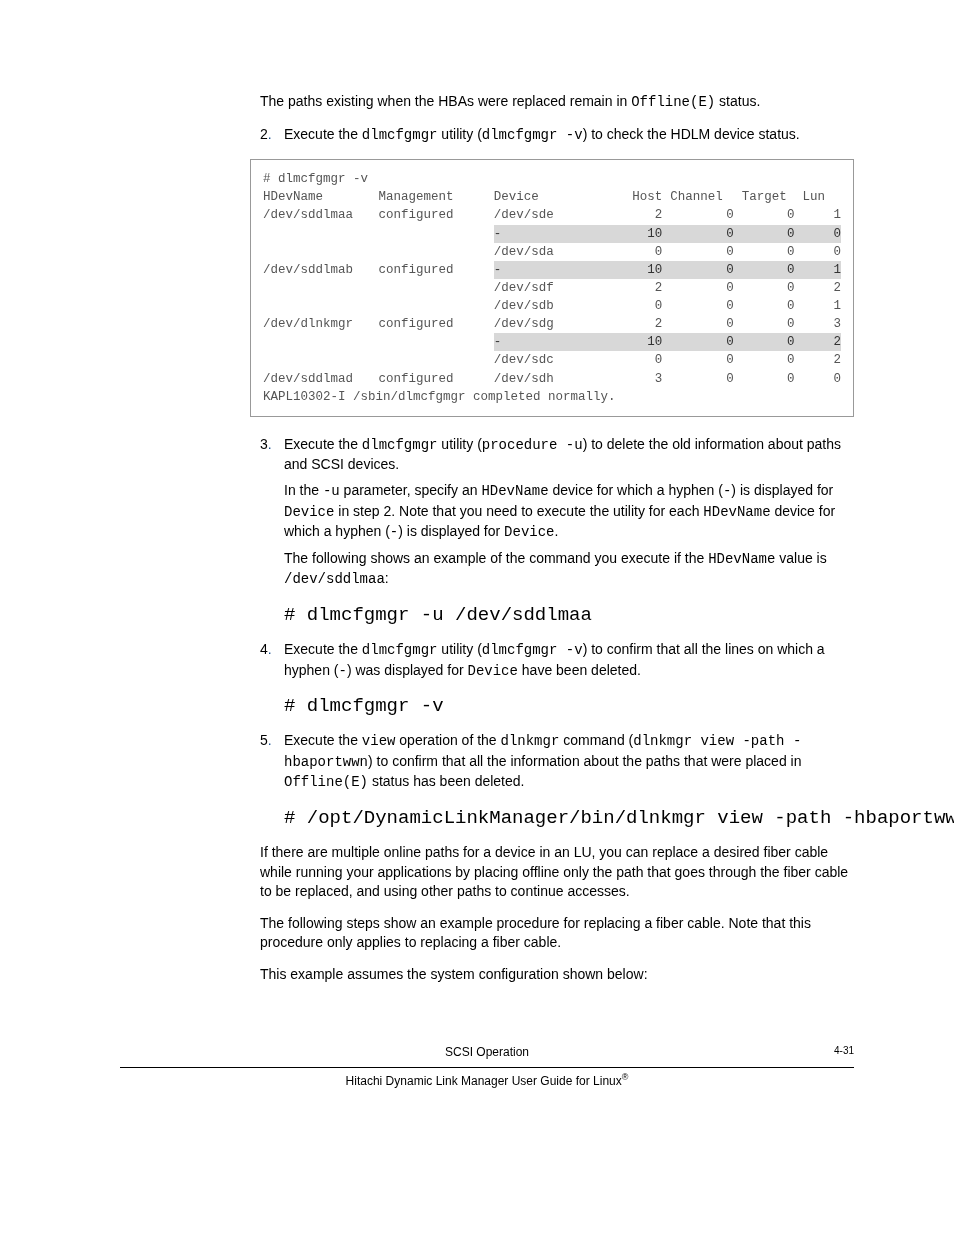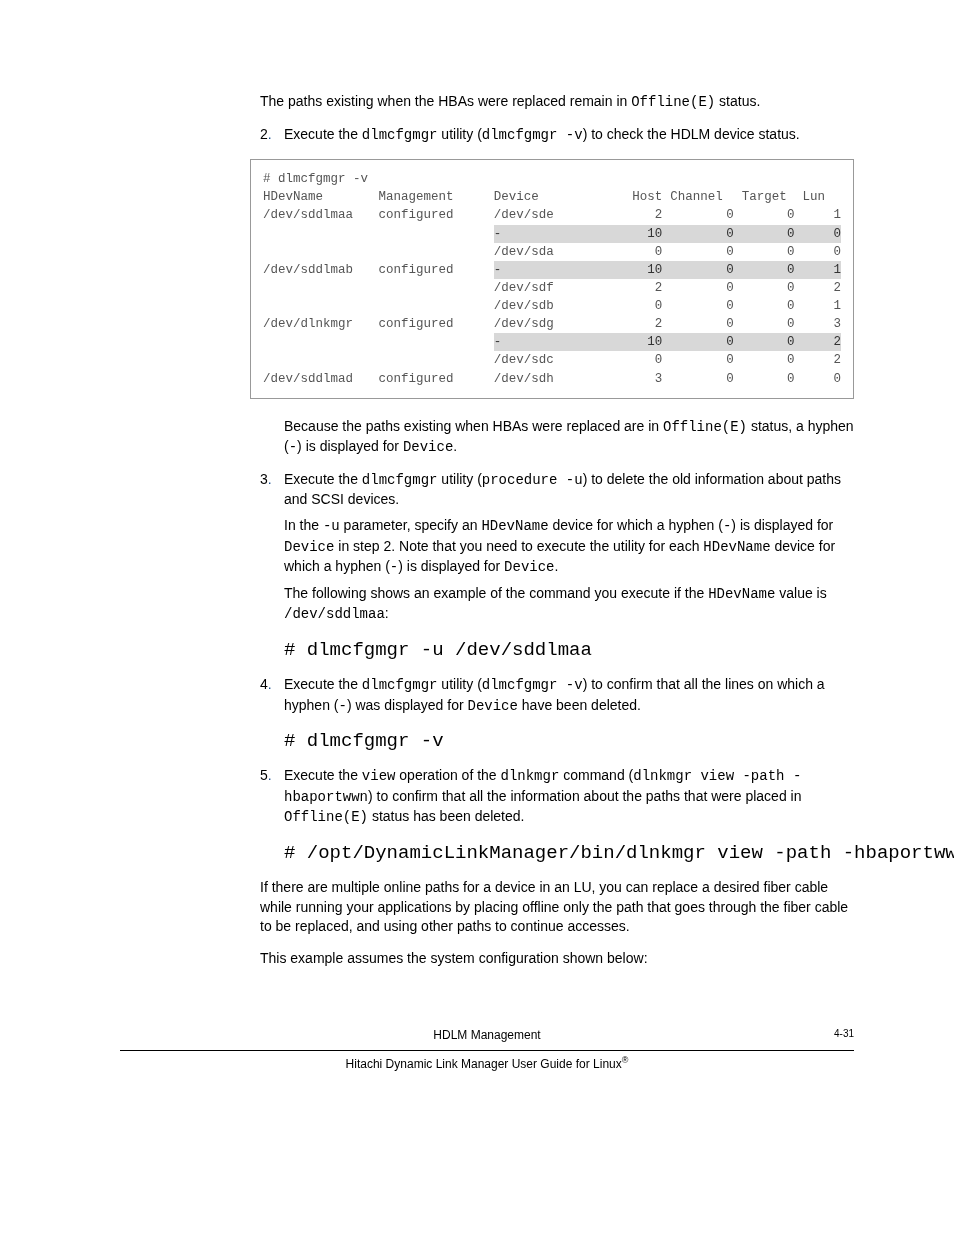--- a/index.html
+++ b/index.html
@@ -214,25 +214,23 @@
           <div class="trow">
             <span class="c1">/dev/sddlmad</span>
             <span class="c2">configured</span>
             <span class="c3">/dev/sdh</span>
             <span class="c4">3</span>
             <span class="c5">0</span>
             <span class="c6">0</span>
             <span class="c7">0</span>
           </div>
         </div>
+      <div>KAPL10302-I /sbin/dlmcfgmgr completed normally.</div>
     </div>
 
-    <p style="padding-left:24px;">
-      <span>Because the paths existing when HBAs were replaced are in </span><span class="mono">Offline(E)</span><span> status, a hyphen (</span><span class="mono">-</span><span>) is displayed for </span><span class="mono">Device</span><span>.</span>
-    </p>
 
     <ol>
       <li>
         <span class="num"><span>3</span><span class="dot">.</span></span>
         <span>Execute the </span><span class="mono">dlmcfgmgr</span><span> utility (</span><span class="mono">procedure -u</span><span>) to delete the old information about paths and SCSI devices.</span>
         <div style="height:6px"></div>
         <span>In the </span><span class="mono">-u</span><span> parameter, specify an </span><span class="mono">HDevName</span><span> device for which a hyphen (</span><span class="mono">-</span><span>) is displayed for </span><span class="mono">Device</span><span> in step 2. Note that you need to execute the utility for each </span><span class="mono">HDevName</span><span> device for which a hyphen (</span><span class="mono">-</span><span>) is displayed for </span><span class="mono">Device</span><span>.</span>
         <div style="height:6px"></div>
         <span>The following shows an example of the command you execute if the </span><span class="mono">HDevName</span><span> value is </span><span class="mono">/dev/sddlmaa</span><span>:</span>
       </li>
@@ -252,26 +250,27 @@
         <span class="num"><span>5</span><span class="dot">.</span></span>
         <span>Execute the </span><span class="mono">view</span><span> operation of the </span><span class="mono">dlnkmgr</span><span> command (</span><span class="mono">dlnkmgr view -path -hbaportwwn</span><span>) to confirm that all the information about the paths that were placed in </span><span class="mono">Offline(E)</span><span> status has been deleted.</span>
       </li>
     </ol>
     <div class="code-block"># /opt/DynamicLinkManager/bin/dlnkmgr view -path -hbaportwwn</div>
   </div>
 
 
   <div class="content">
     <p>If there are multiple online paths for a device in an LU, you can replace a desired fiber cable while running your applications by placing offline only the path that goes through the fiber cable to be replaced, and using other paths to continue accesses.</p>
+    <p>The following steps show an example procedure for replacing a fiber cable. Note that this procedure only applies to replacing a fiber cable.</p>
     <p>This example assumes the system configuration shown below:</p>
   </div>
 
   <div class="footer">
     <div class="footer-top">
-      <span>HDLM Management</span>
+      <span>SCSI Operation</span>
       <span class="footer-page">4-31</span>
     </div>
     <div class="footer-line"></div>
     <div class="footer-bottom">
       <span>Hitachi Dynamic Link Manager User Guide for Linux</span><sup>®</sup>
     </div>
   </div>
 </div>
 
 </body></html>

